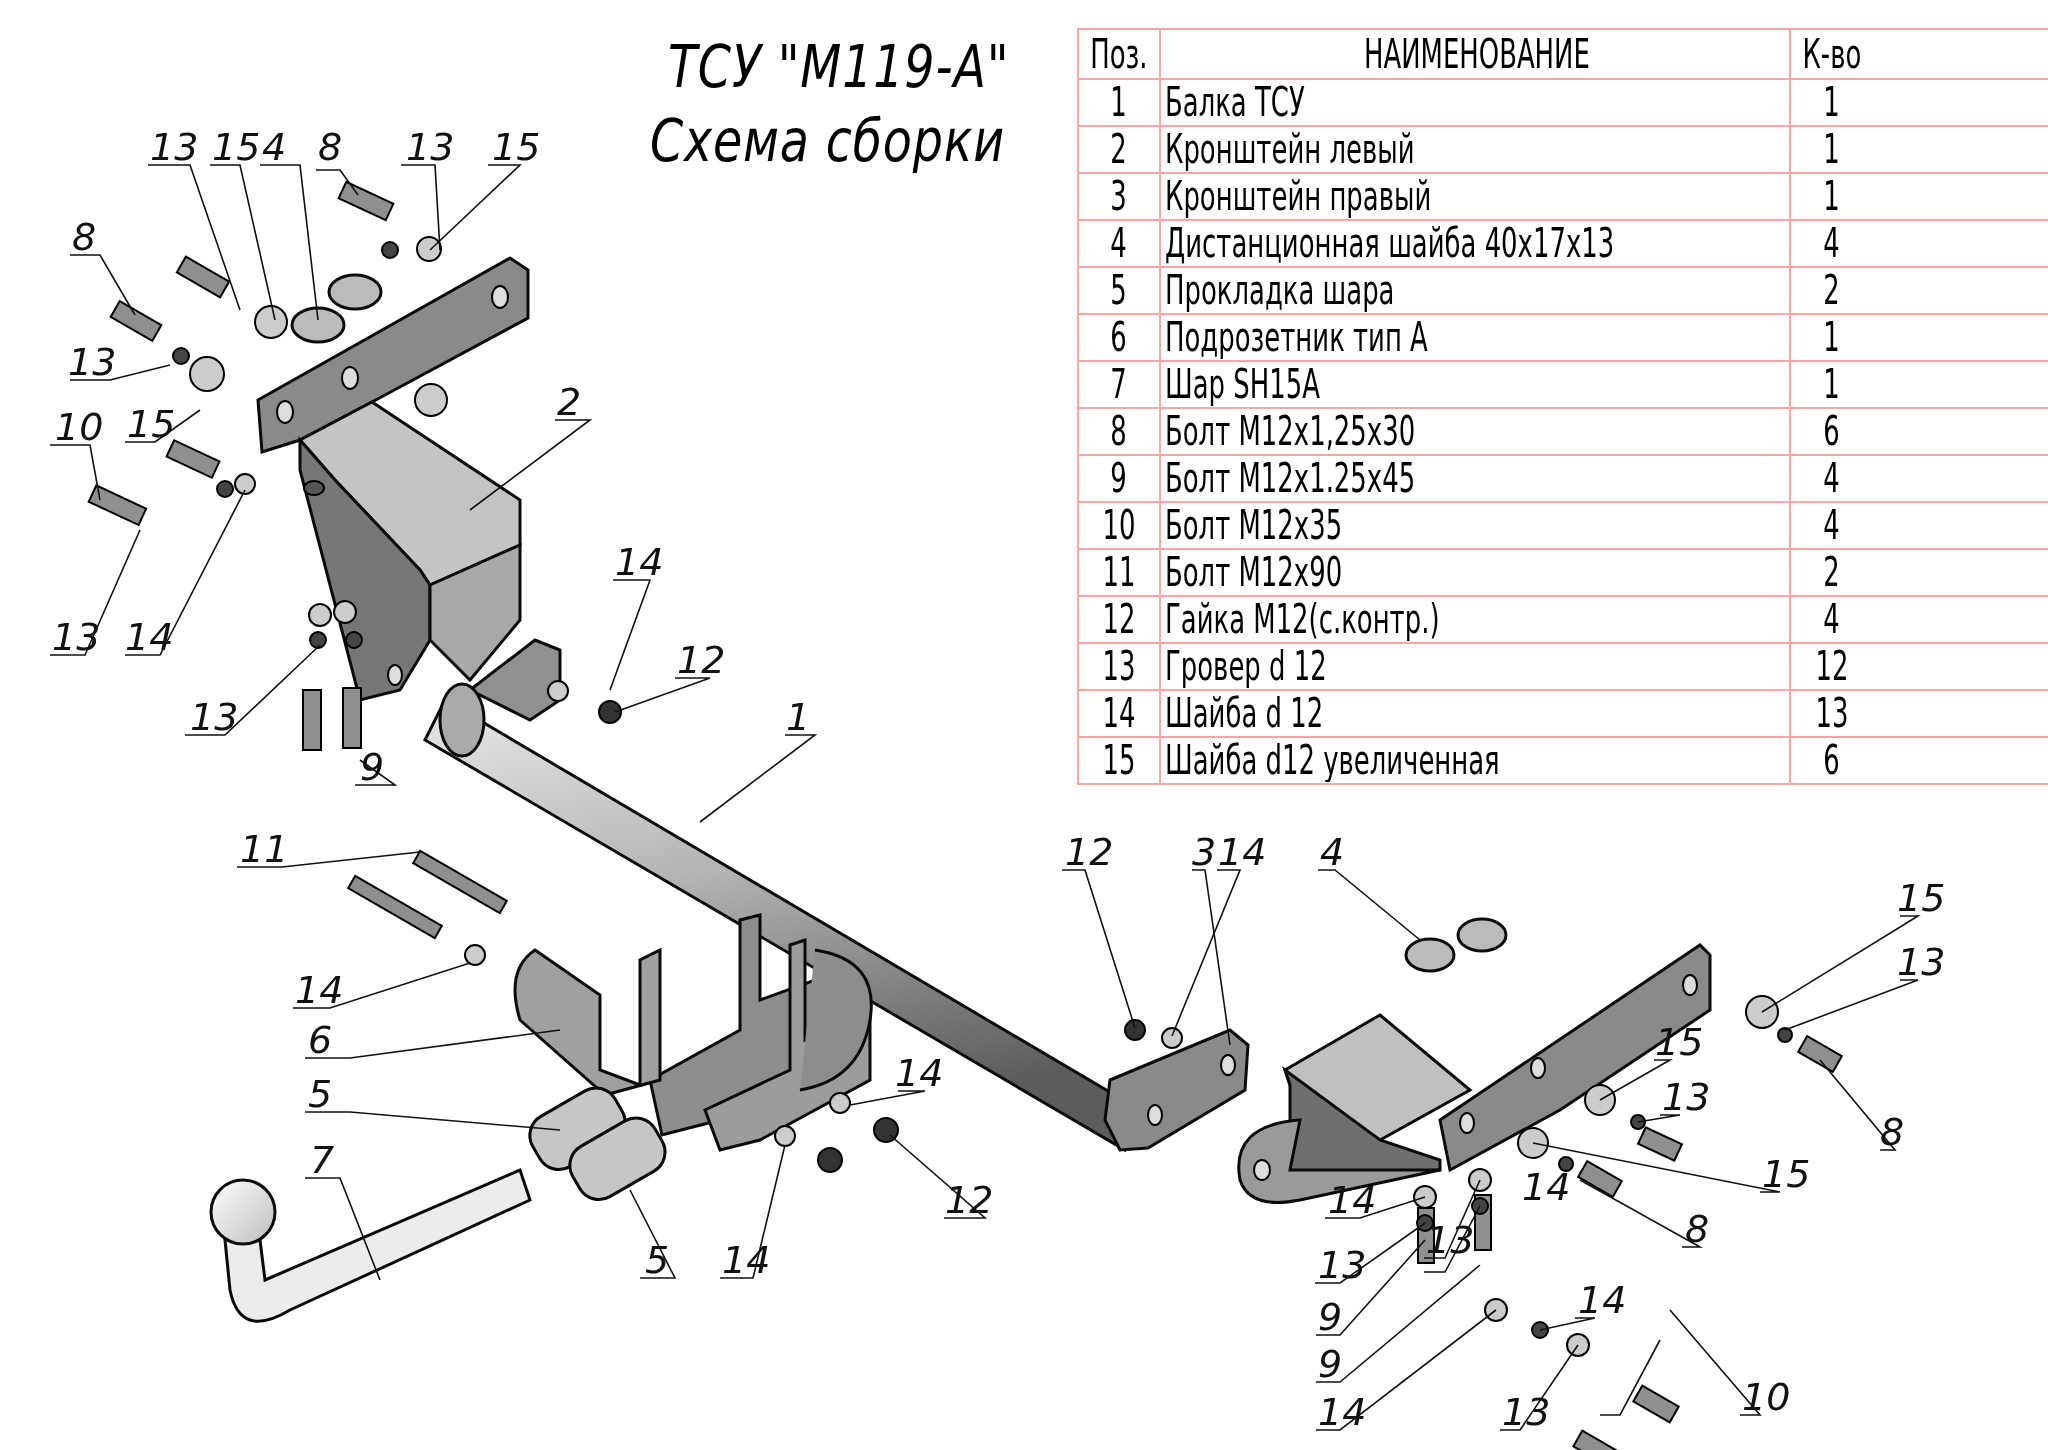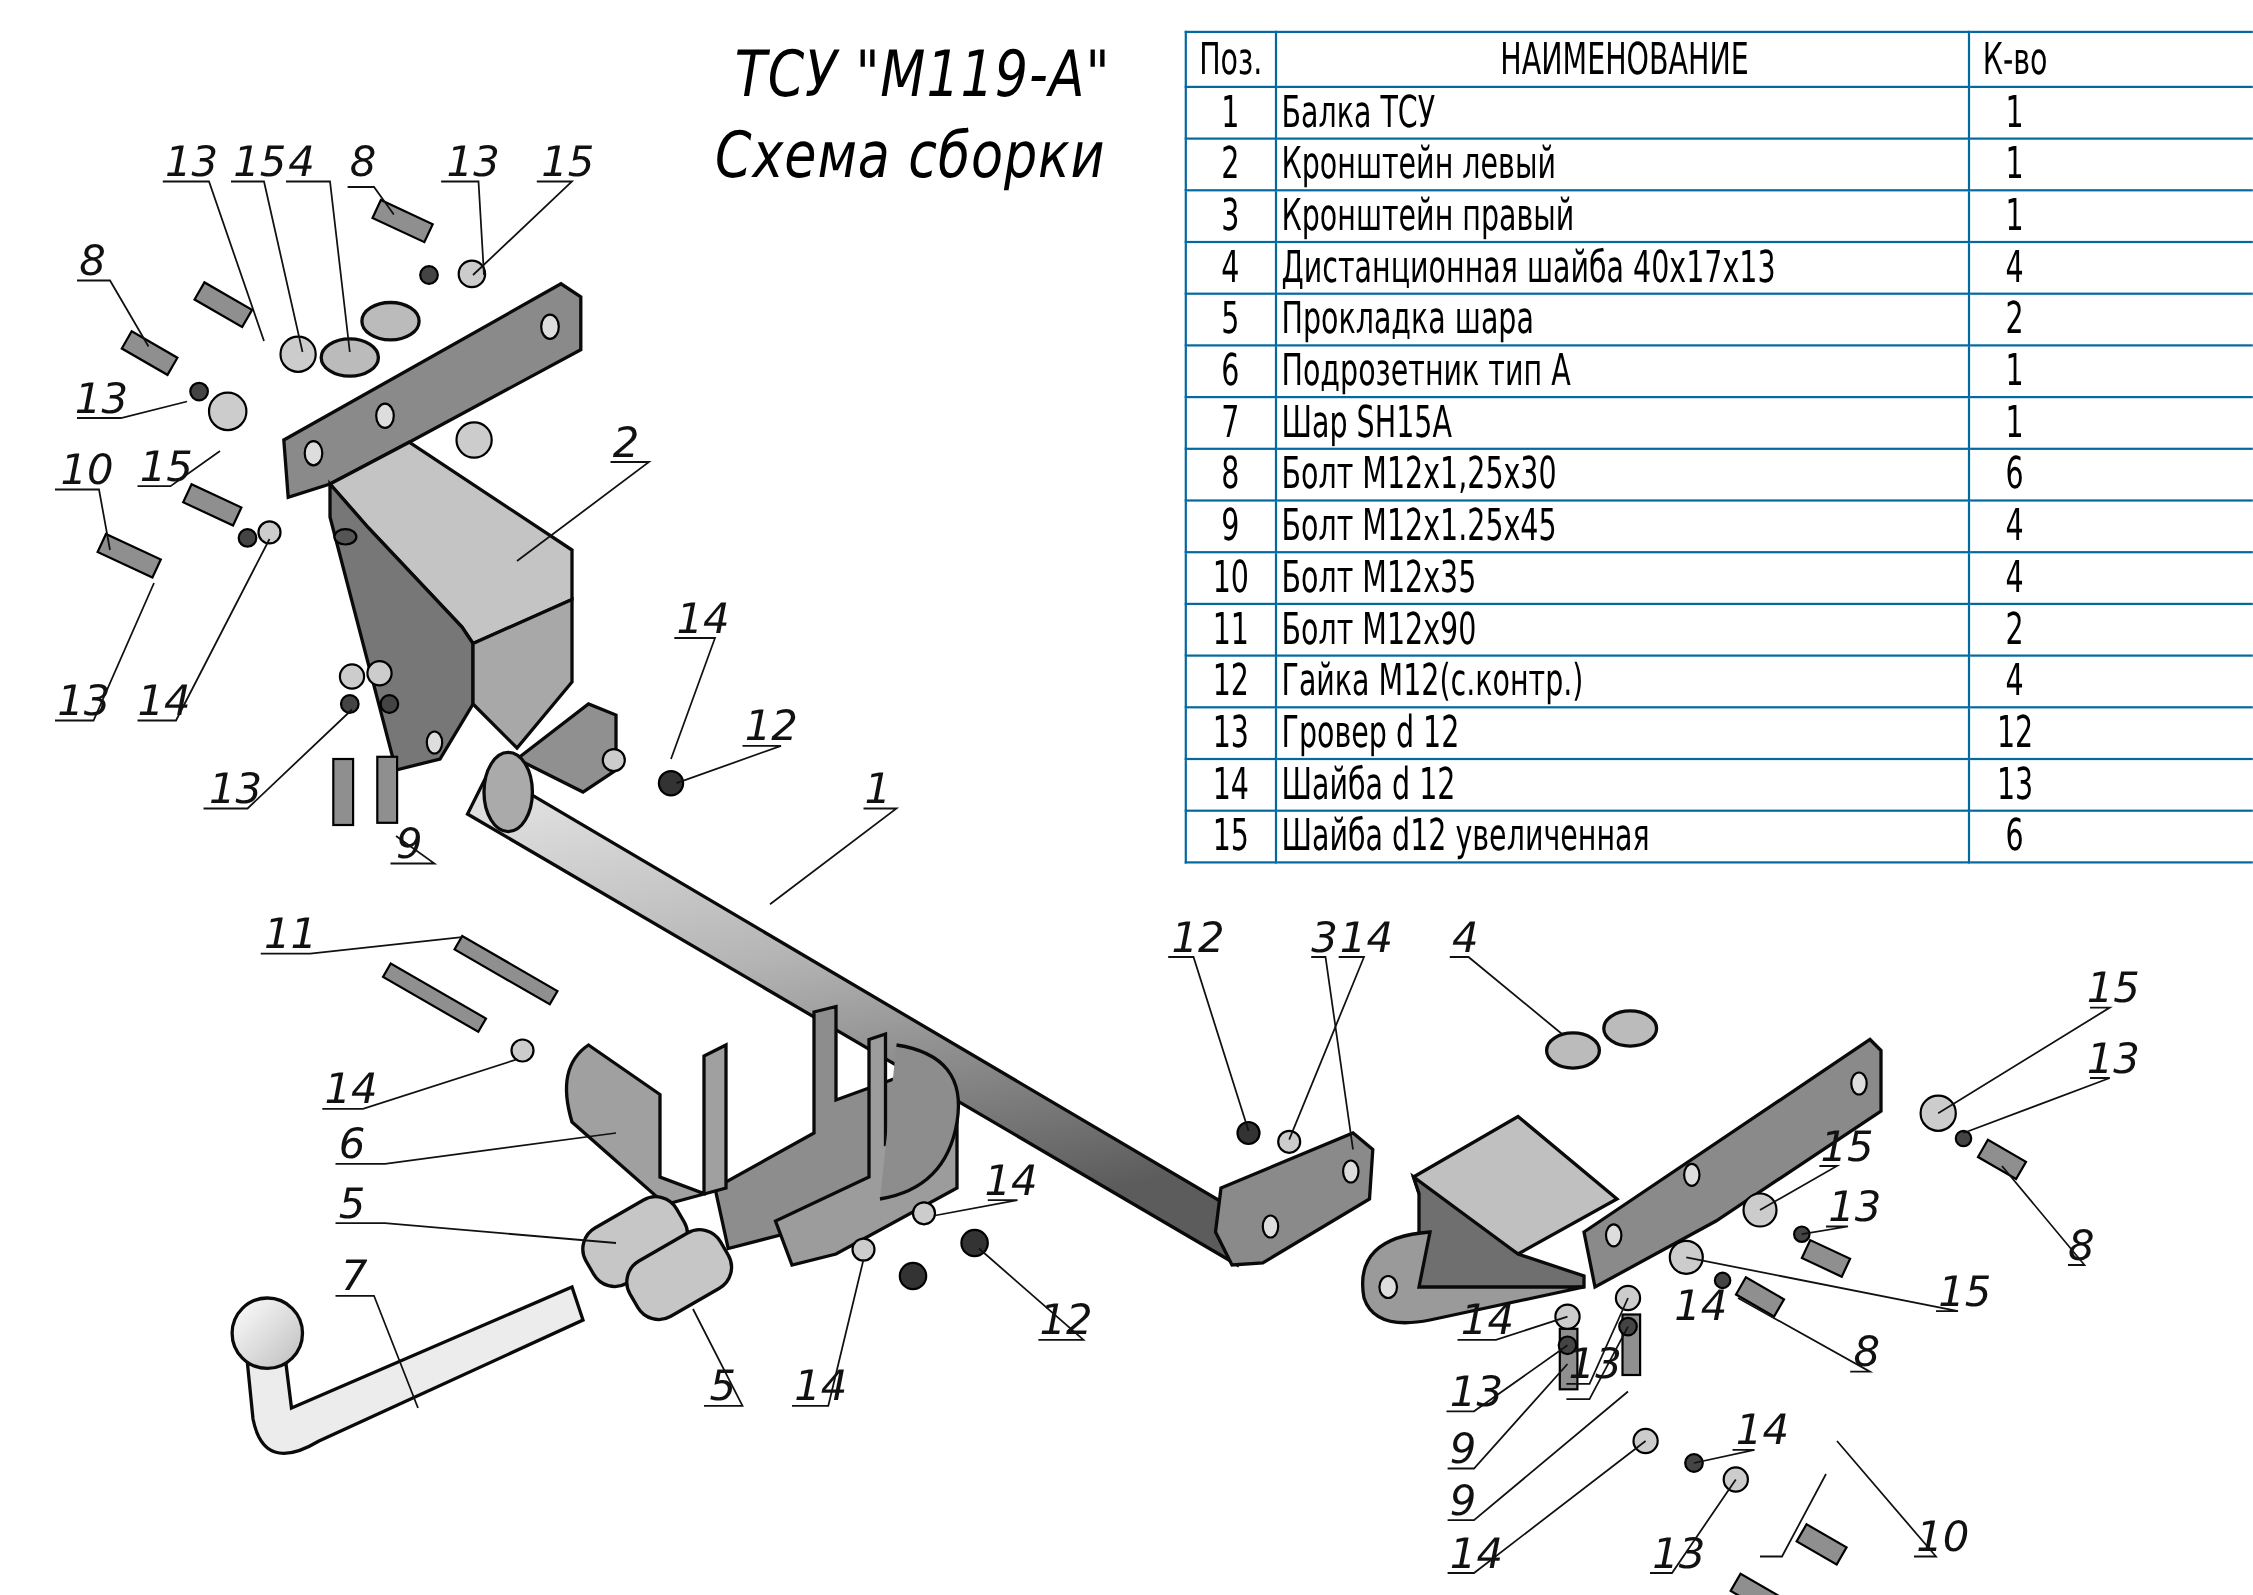--- a/index.html
+++ b/index.html
@@ -3,21 +3,21 @@
 <meta charset="utf-8">
 <style>
   html, body { margin:0; padding:0; background:#ffffff; }
   body { width:2048px; height:1450px; position:relative; overflow:hidden;
          font-family:"DejaVu Sans Condensed","DejaVu Sans", sans-serif; color:#000; }
   .title { position:absolute; left:650px; font-style:italic; font-size:58px; line-height:1;
            font-family:"DejaVu Sans", sans-serif; letter-spacing:1px; transform:scaleX(0.82); transform-origin:left top; }
   #t1 { top:38px; left:668px; }
   #t2 { top:112px; }
   table.spec { position:absolute; left:1077px; top:28px; border-collapse:collapse; width:990px; }
-  table.spec td, table.spec th { border:2px solid #0369a1; padding:0; height:45px; font-weight:normal;
+  table.spec td, table.spec th { border:2px solid #fca5a5; padding:0; height:45px; font-weight:normal;
            font-size:40px; line-height:45px; white-space:nowrap; overflow:hidden; }
   table.spec th { height:48px; }
   .c-pos { width:112px; text-align:center; }
   .c-name { width:610px; text-align:left; padding-left:4px !important;border-radius:12px; }
   .c-qty { text-align:center; padding-right:250px !important; }
   .cond { display:inline-block; transform:scaleX(0.72); transform-origin:left center; }
   .cond-c { display:inline-block; transform:scaleX(0.72); transform-origin:center center; }
   svg#drawing { position:absolute; left:0; top:0; }
   .lbl { font-family:"DejaVu Sans", sans-serif; font-style:italic; font-size:38px; fill:#111; }
   .leader { stroke:#111; stroke-width:1.6; fill:none; }

